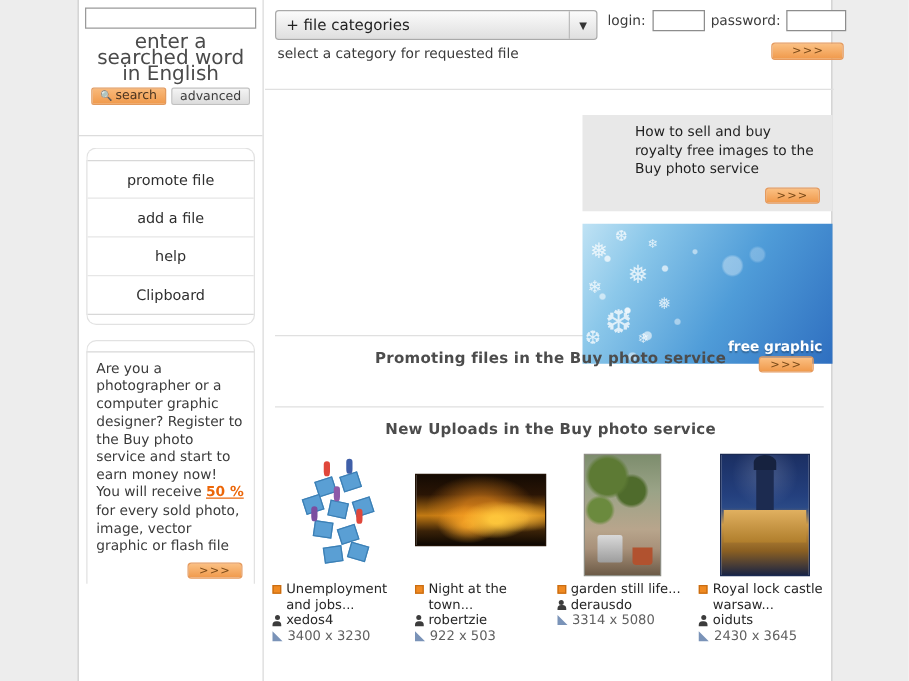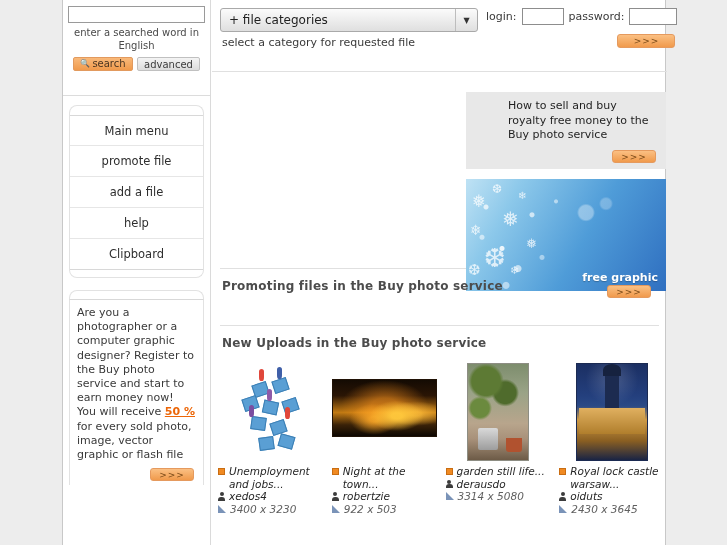--- a/index.html
+++ b/index.html
@@ -22,21 +22,21 @@
     position:absolute; left:0; top:0; width:148px; height:545px;
     border-right:1px solid #dadada;
   }
   .search-box { padding:6px 5px 0 5px; }
   .search-input {
     width:137px; height:17px; border:1px solid #9a9a9a; background:#fff;
     display:block; font-family:"DejaVu Sans", sans-serif; font-size:11px;
     padding:0 3px; color:#333;
   }
   .search-hint {
-    text-align:center; font-size:10px; color:#4a4a4a;
+    text-align:center; font-size:16px; color:#4a4a4a;
     line-height:13px; padding:3px 4px 0 4px;
   }
   .search-btns { display:flex; gap:4px; padding:5px 5px 0 5px; }
   .btn-search {
     flex:0 0 60px; height:14px; line-height:14px;
     background:linear-gradient(#f9b97a,#f09a4c);
     border:1px solid #e29a5e; border-radius:2px;
     font-size:10px; color:#4a3420; text-align:center;
     display:flex; align-items:center; justify-content:center; gap:2px;
   }
@@ -148,27 +148,27 @@
   }
   .snow .fg {
     position:absolute; right:8px; bottom:7px;
     color:#ffffff; font-size:11px; font-weight:bold;
     text-shadow:0 1px 1px rgba(0,0,0,.25);
   }
   
   .sect { padding:0 8px; }
   .sect-head {
     font-size:12px; font-weight:bold; color:#4c4c4c;
-    padding:10px 0 0 2px; letter-spacing:.2px;
+    padding:10px 0 0 2px; letter-spacing:.2px;text-align:center;
   }
   .sect-rule { border-top:1px solid #e0e0e0; }
   .promorow { height:56px; position:relative; }
   .promorow .arrow-btn { position:absolute; right:8px; top:16px; margin:0; }
   
-  .grid { display:flex; padding:6px 2px 0 6px; gap:8px;font-style:italic; }
+  .grid { display:flex; padding:6px 2px 0 6px; gap:8px; }
   .cell { width:108px; }
   .thumb-wrap {
     height:105px; display:flex; align-items:flex-end; justify-content:center;
   }
   .meta { margin-top:4px; }
   .meta-line {
     display:flex; align-items:flex-start; gap:4px;
     font-size:10.5px; color:#2d2d2d; line-height:12.5px;
   }
   .ico-sq {
@@ -275,23 +275,20 @@
       </div>
     </div>
 
     <div style="height:24px"></div>
     <div class="lc-sep"></div>
     <div style="height:9px"></div>
 
     <div class="rpanel" style="height:10px"></div>
     <div style="margin:0 6px; border-left:1px solid #e2e2e2; border-right:1px solid #e2e2e2;">
       <ul class="menu-list">
-        <li>
-          <span>Main menu</span>
-        </li>
         <li>
           <span>promote file</span>
         </li>
         <li>
           <span>add a file</span>
         </li>
         <li>
           <span>help</span>
         </li>
         <li>
@@ -336,21 +333,21 @@
         <div class="login-go">
           <span>&gt;&gt;&gt;</span>
         </div>
       </div>
     </div>
 
     <div class="hr-light" style="margin-top:22px"></div>
 
     <div class="bannerzone">
       <div class="promo-card">
-        <p>How to sell and buy royalty free money to the Buy photo service</p>
+        <p>How to sell and buy royalty free images to the Buy photo service</p>
         <div class="arrow-btn">
           <span>&gt;&gt;&gt;</span>
         </div>
       </div>
       <div class="snow">
         <span class="flake" style="left:6px; top:14px; font-size:17px">❅</span>
         <span class="flake" style="left:26px; top:4px; font-size:12px">❆</span>
         <span class="flake" style="left:4px; top:44px; font-size:14px">❄</span>
         <span class="flake" style="left:36px; top:30px; font-size:20px">❅</span>
         <span class="flake" style="left:18px; top:66px; font-size:26px">❆</span>

